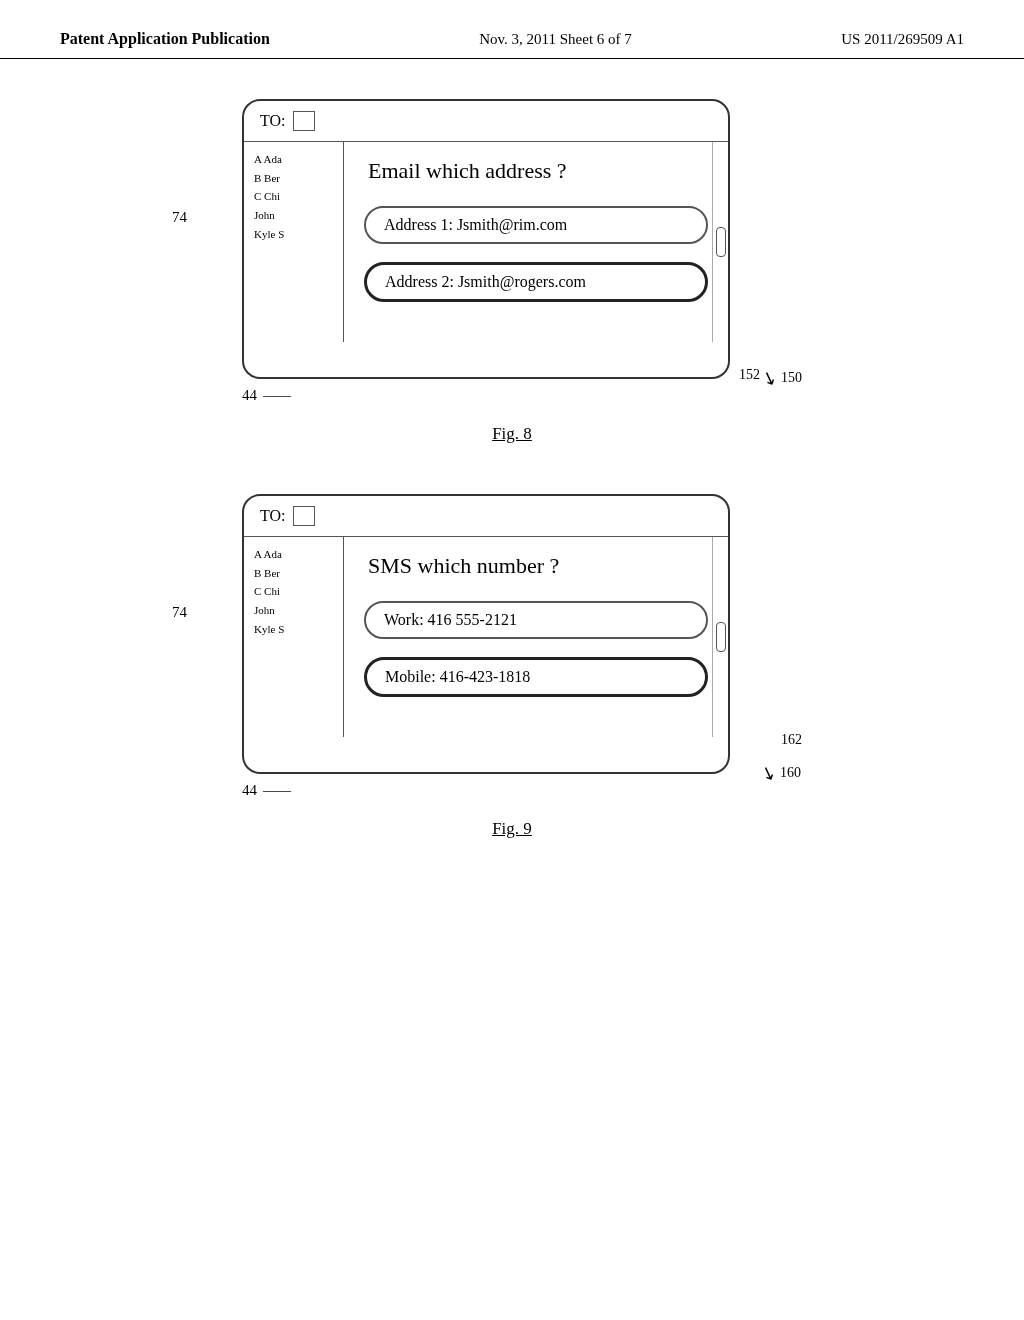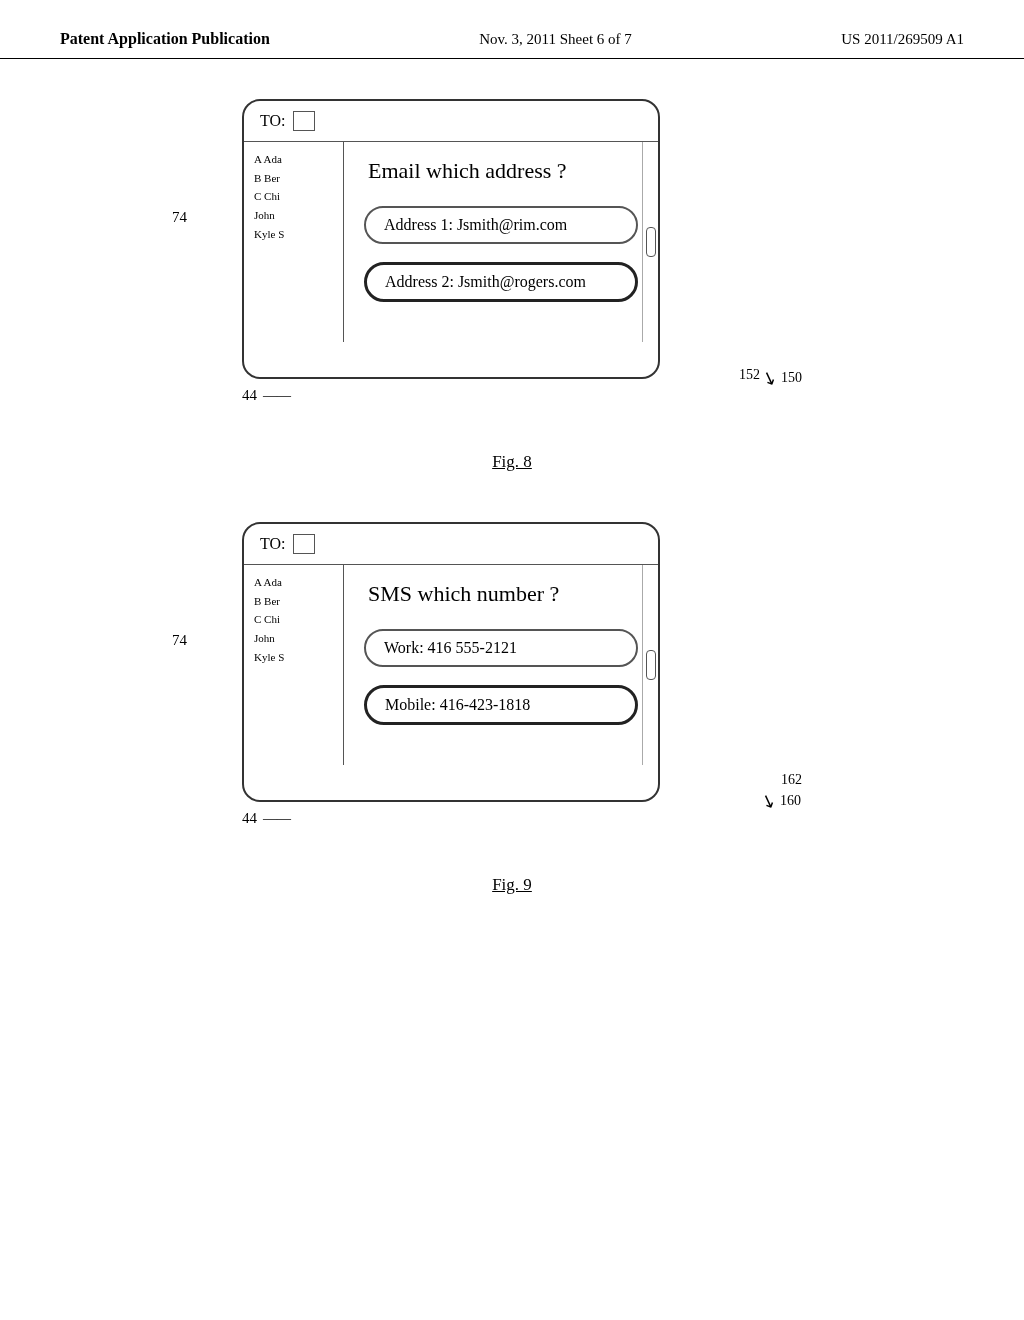--- a/index.html
+++ b/index.html
@@ -45,21 +45,21 @@
       flex-direction: column;
       align-items: center;
       margin-bottom: 50px;
       position: relative;
     }
 
     
     .phone-mockup {
       border: 2px solid #333;
       border-radius: 18px;
-      width: 418px;
+      width: 488px;
       min-height: 280px;
       position: relative;
       background: #fff;
       padding: 0;
       overflow: hidden;
     }
 
     
     .to-row {
       display: flex;
@@ -149,21 +149,21 @@
       width: 10px;
       height: 30px;
       border: 1.5px solid #555;
       border-radius: 4px;
       background: #fff;
     }
 
     
     .figure-label {
       font-size: 17px;
-      margin-top: 28px;
+      margin-top: 0;
       text-decoration: underline;
       font-family: 'Times New Roman', Times, serif;
     }
 
     
     .annotation {
       position: absolute;
       font-size: 15px;
       text-align: right;
     }
@@ -261,21 +261,21 @@
               <div class="popup-title">SMS which number ?</div>
               <div class="popup-option">Work: 416 555-2121</div>
               <div class="popup-option selected">Mobile: 416-423-1818</div>
             </div>
             <div class="scrollbar-indicator">
               <div class="scrollbar-thumb"></div>
             </div>
           </div>
         </div>
 
-        <div style="position: absolute; bottom: -10px; right: 60px; font-size: 14px; display: flex; flex-direction: column; align-items: flex-start; gap: 2px;">
+        <div style="position: absolute; bottom: -10px; right: 60px; font-size: 14px; display: flex; flex-direction: column; align-items: flex-start; gap: 14px;">
           <span style="margin-left: 20px;">162</span>
           <div style="display: flex; align-items: center; gap: 4px;">
             <span style="font-size: 18px; transform: scaleX(-1) rotate(-20deg); display: inline-block;">↙</span>
             <span>160</span>
           </div>
         </div>
       </div>
 
       <div style="position: relative; margin-left: 80px; margin-top: 8px; display: flex; align-items: center; gap: 6px;">
         <span style="font-size: 15px;">44</span>

